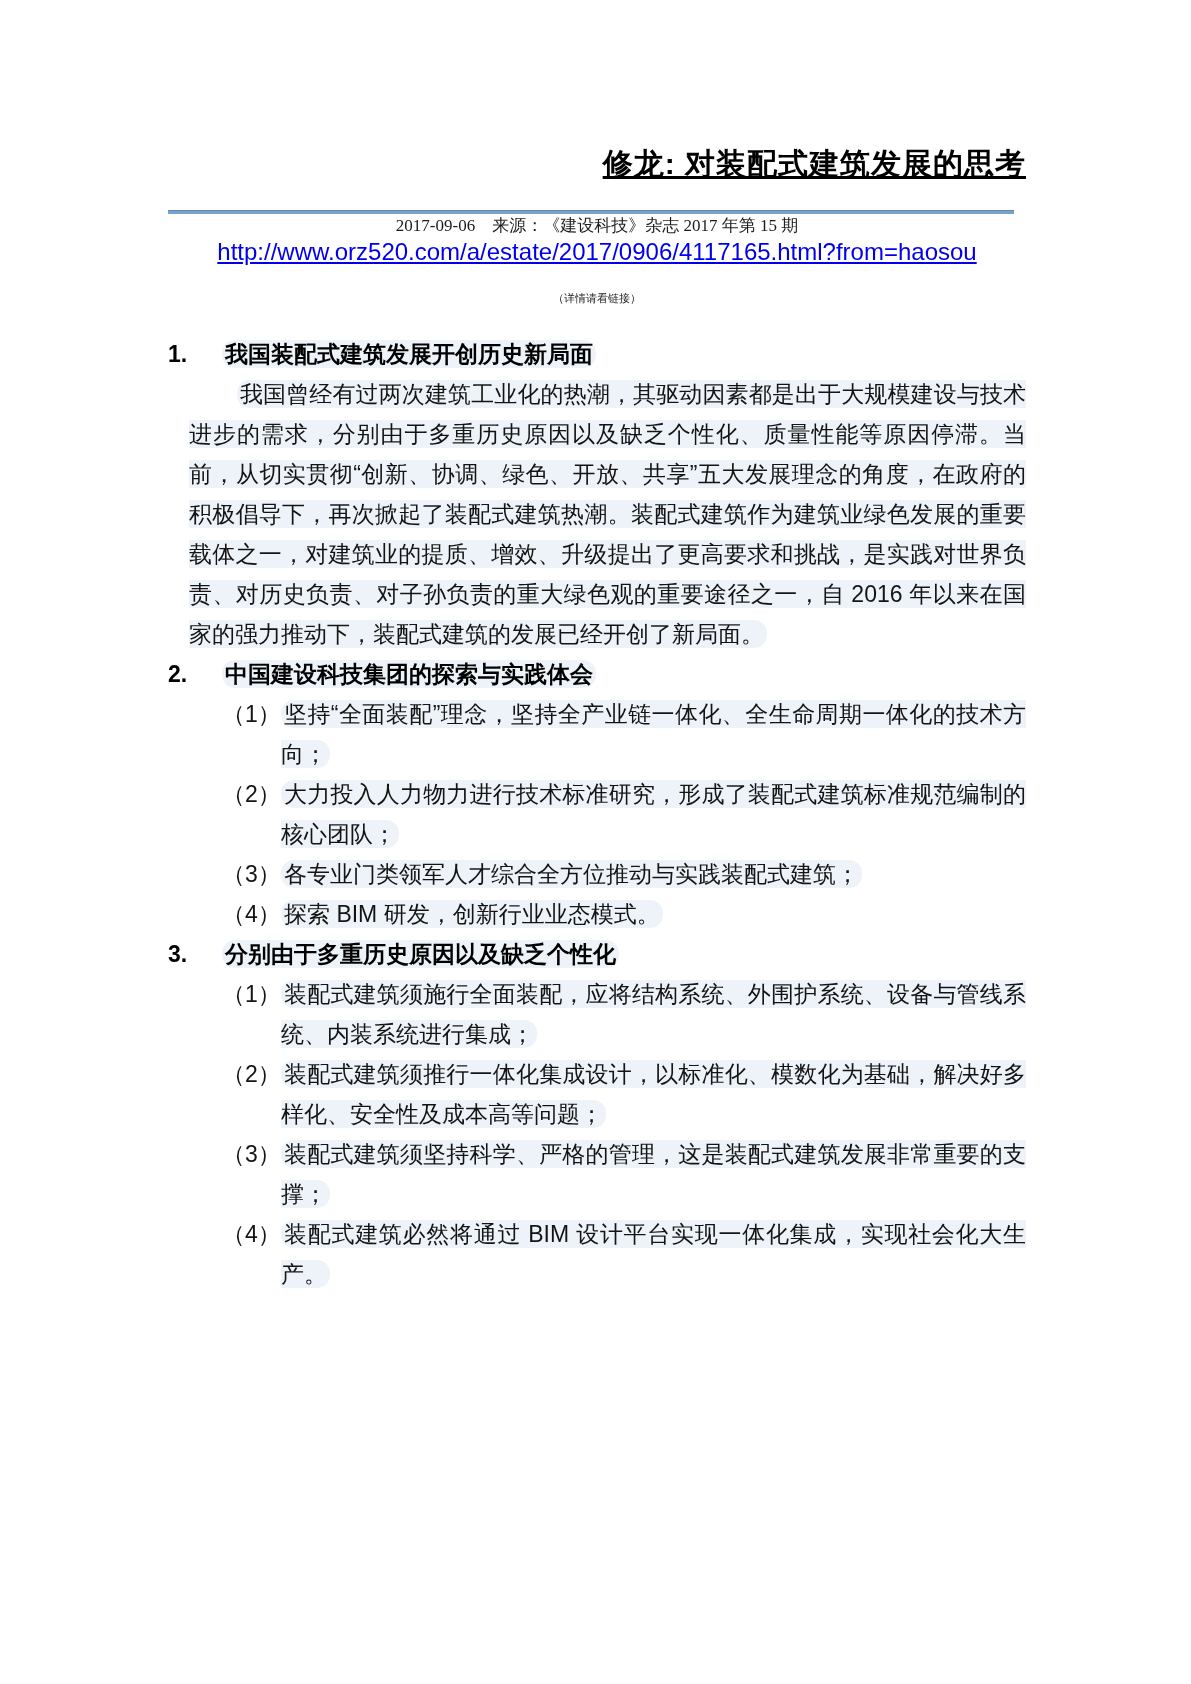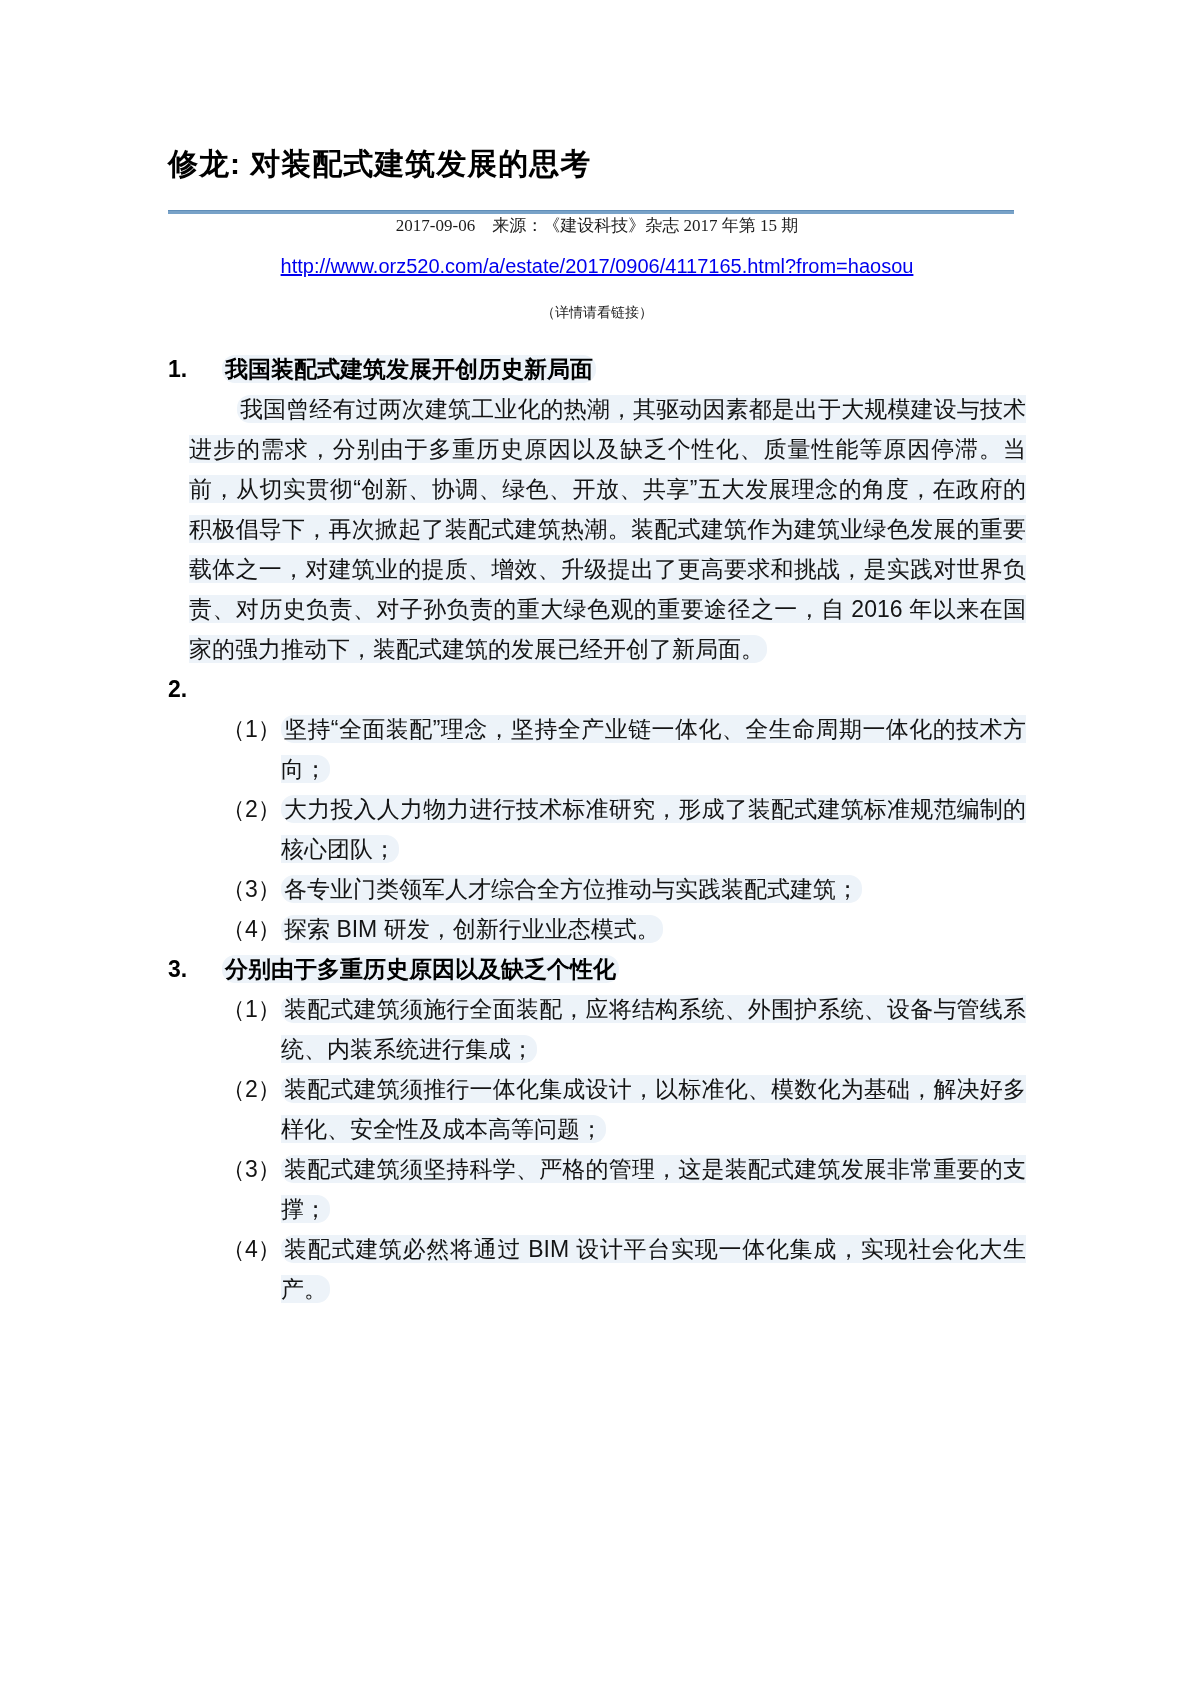--- a/index.html
+++ b/index.html
@@ -14,54 +14,54 @@
   .doc {
     box-sizing: border-box;
     width: 1191px;
     height: 1684px;
     padding: 146px 165px 0 168px;
   }
   .title {
     font-size: 30px;
     line-height: 36px;
     font-weight: 700;
-    text-align: left;
+    text-align: right;
     letter-spacing: 1px;
     color: #000;
+    text-decoration: underline;
   }
   .rule {
     height: 3px;
     width: 846px;
     margin-top: 28px;
     background: #78a2c8;
     border-top: 1px solid #5f8db8;
   }
   .meta {
     text-align: center;
     font-family: "Liberation Serif", "DejaVu Serif", serif;
     font-size: 17px;
     line-height: 24px;
     color: #1c1c1c;
   }
   .link-line {
-    margin-top: 15px;
     text-align: center;
-    font-size: 20px;
+    font-size: 24px;
     line-height: 27px;
   }
   .link-line a {
     color: #0000ee;
     text-decoration: underline;
   }
   .note {
     margin-top: 21px;
     margin-bottom: 24px;
     text-align: center;
     font-family: "Liberation Serif", "DejaVu Serif", serif;
-    font-size: 14px;
+    font-size: 11px;
     line-height: 24px;
     color: #1c1c1c;
   }
   .flow {
     font-size: 23px;
     line-height: 40px;
     text-align: justify;
   }
   .hl {
     background: #edf3f9;
@@ -111,20 +111,21 @@
   <div class="flow">
 
     <div class="sec-h">
       <span class="num">1.</span>
       <span class="htext"><span class="hl">我国装配式建筑发展开创历史新局面</span></span>
     </div>
     <div class="para"><span class="hl">我国曾经有过两次建筑工业化的热潮，其驱动因素都是出于大规模建设与技术进步的需求，分别由于多重历史原因以及缺乏个性化、质量性能等原因停滞。当前，从切实贯彻“创新、协调、绿色、开放、共享”五大发展理念的角度，在政府的积极倡导下，再次掀起了装配式建筑热潮。装配式建筑作为建筑业绿色发展的重要载体之一，对建筑业的提质、增效、升级提出了更高要求和挑战，是实践对世界负责、对历史负责、对子孙负责的重大绿色观的重要途径之一，自 2016 年以来在国家的强力推动下，装配式建筑的发展已经开创了新局面。</span></div>
 
     <div class="sec-h">
       <span class="num">2.</span>
+      <span class="htext"><span class="hl">中国建设科技集团的探索与实践体会</span></span>
     </div>
     <div class="item">
       <span class="marker">（1）</span>
       <span class="hl">坚持“全面装配”理念，坚持全产业链一体化、全生命周期一体化的技术方向；</span>
     </div>
     <div class="item">
       <span class="marker">（2）</span>
       <span class="hl">大力投入人力物力进行技术标准研究，形成了装配式建筑标准规范编制的核心团队；</span>
     </div>
     <div class="item">

